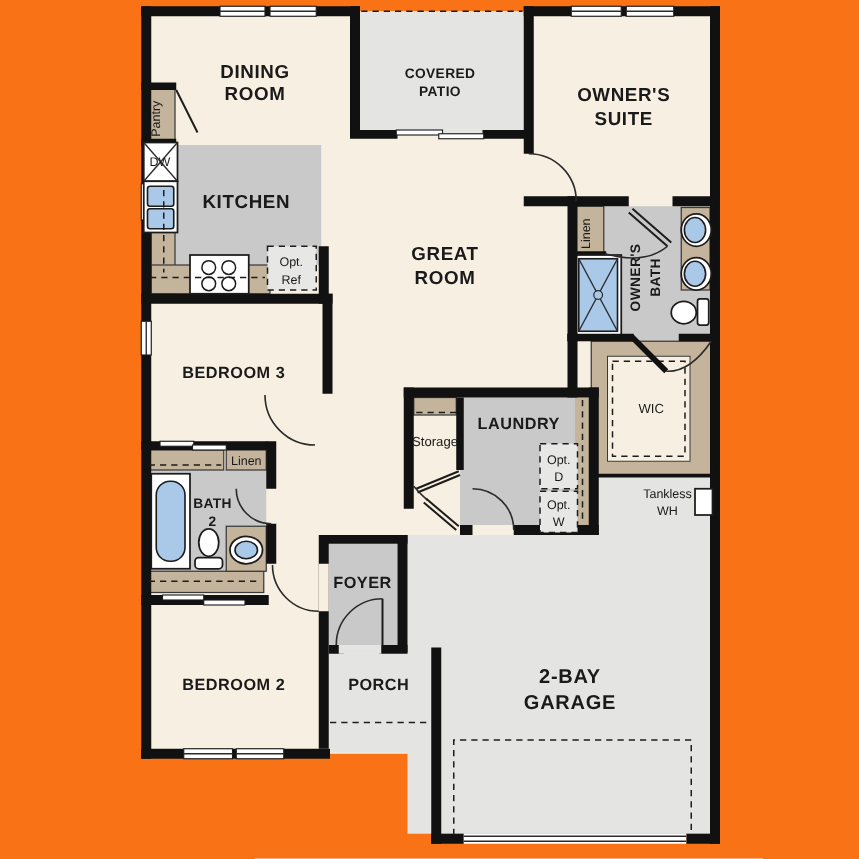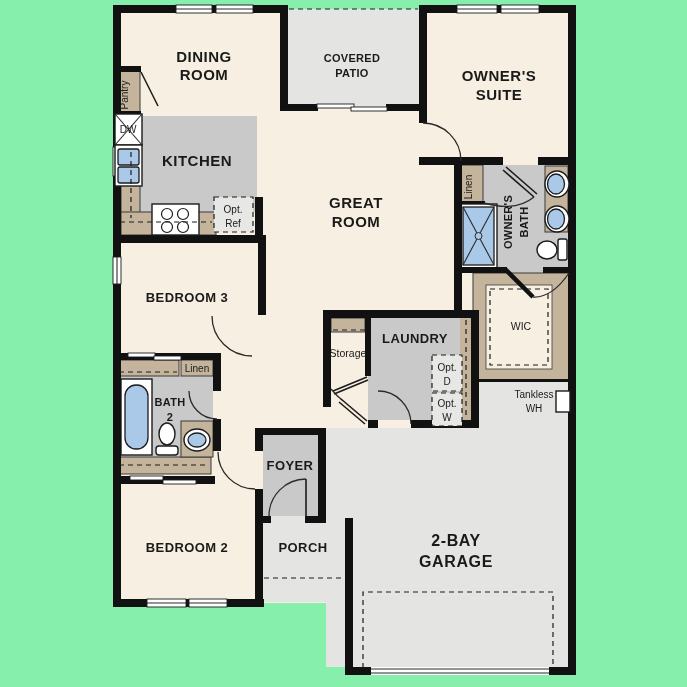--- a/index.html
+++ b/index.html
@@ -1,16 +1,16 @@
 <!DOCTYPE html>
 <html><head>
 <meta charset="utf-8">
 <style>
   html,body{margin:0;padding:0;background:#fff;}
-  .stage{position:relative;width:687px;height:687px;background:#86efac;font-family:"Liberation Sans","DejaVu Sans",sans-serif;}
+  .stage{position:relative;width:687px;height:687px;background:#f97316;font-family:"Liberation Sans","DejaVu Sans",sans-serif;}
   svg{display:block}
   
   .floor{fill:#f7efe1}
   .room{fill:#c9c9c9}
   .outdoor{fill:#e4e4e2}
   .tan{fill:#c3b49b;stroke:#3a3a3a;stroke-width:1}
   .tanNS{fill:#c3b49b}
   .blue{fill:#aac9e9;stroke:#1c1c1c;stroke-width:1.3}
   .wall{fill:#111111}
   .fixture{fill:#ffffff;stroke:#1c1c1c;stroke-width:1.4}

